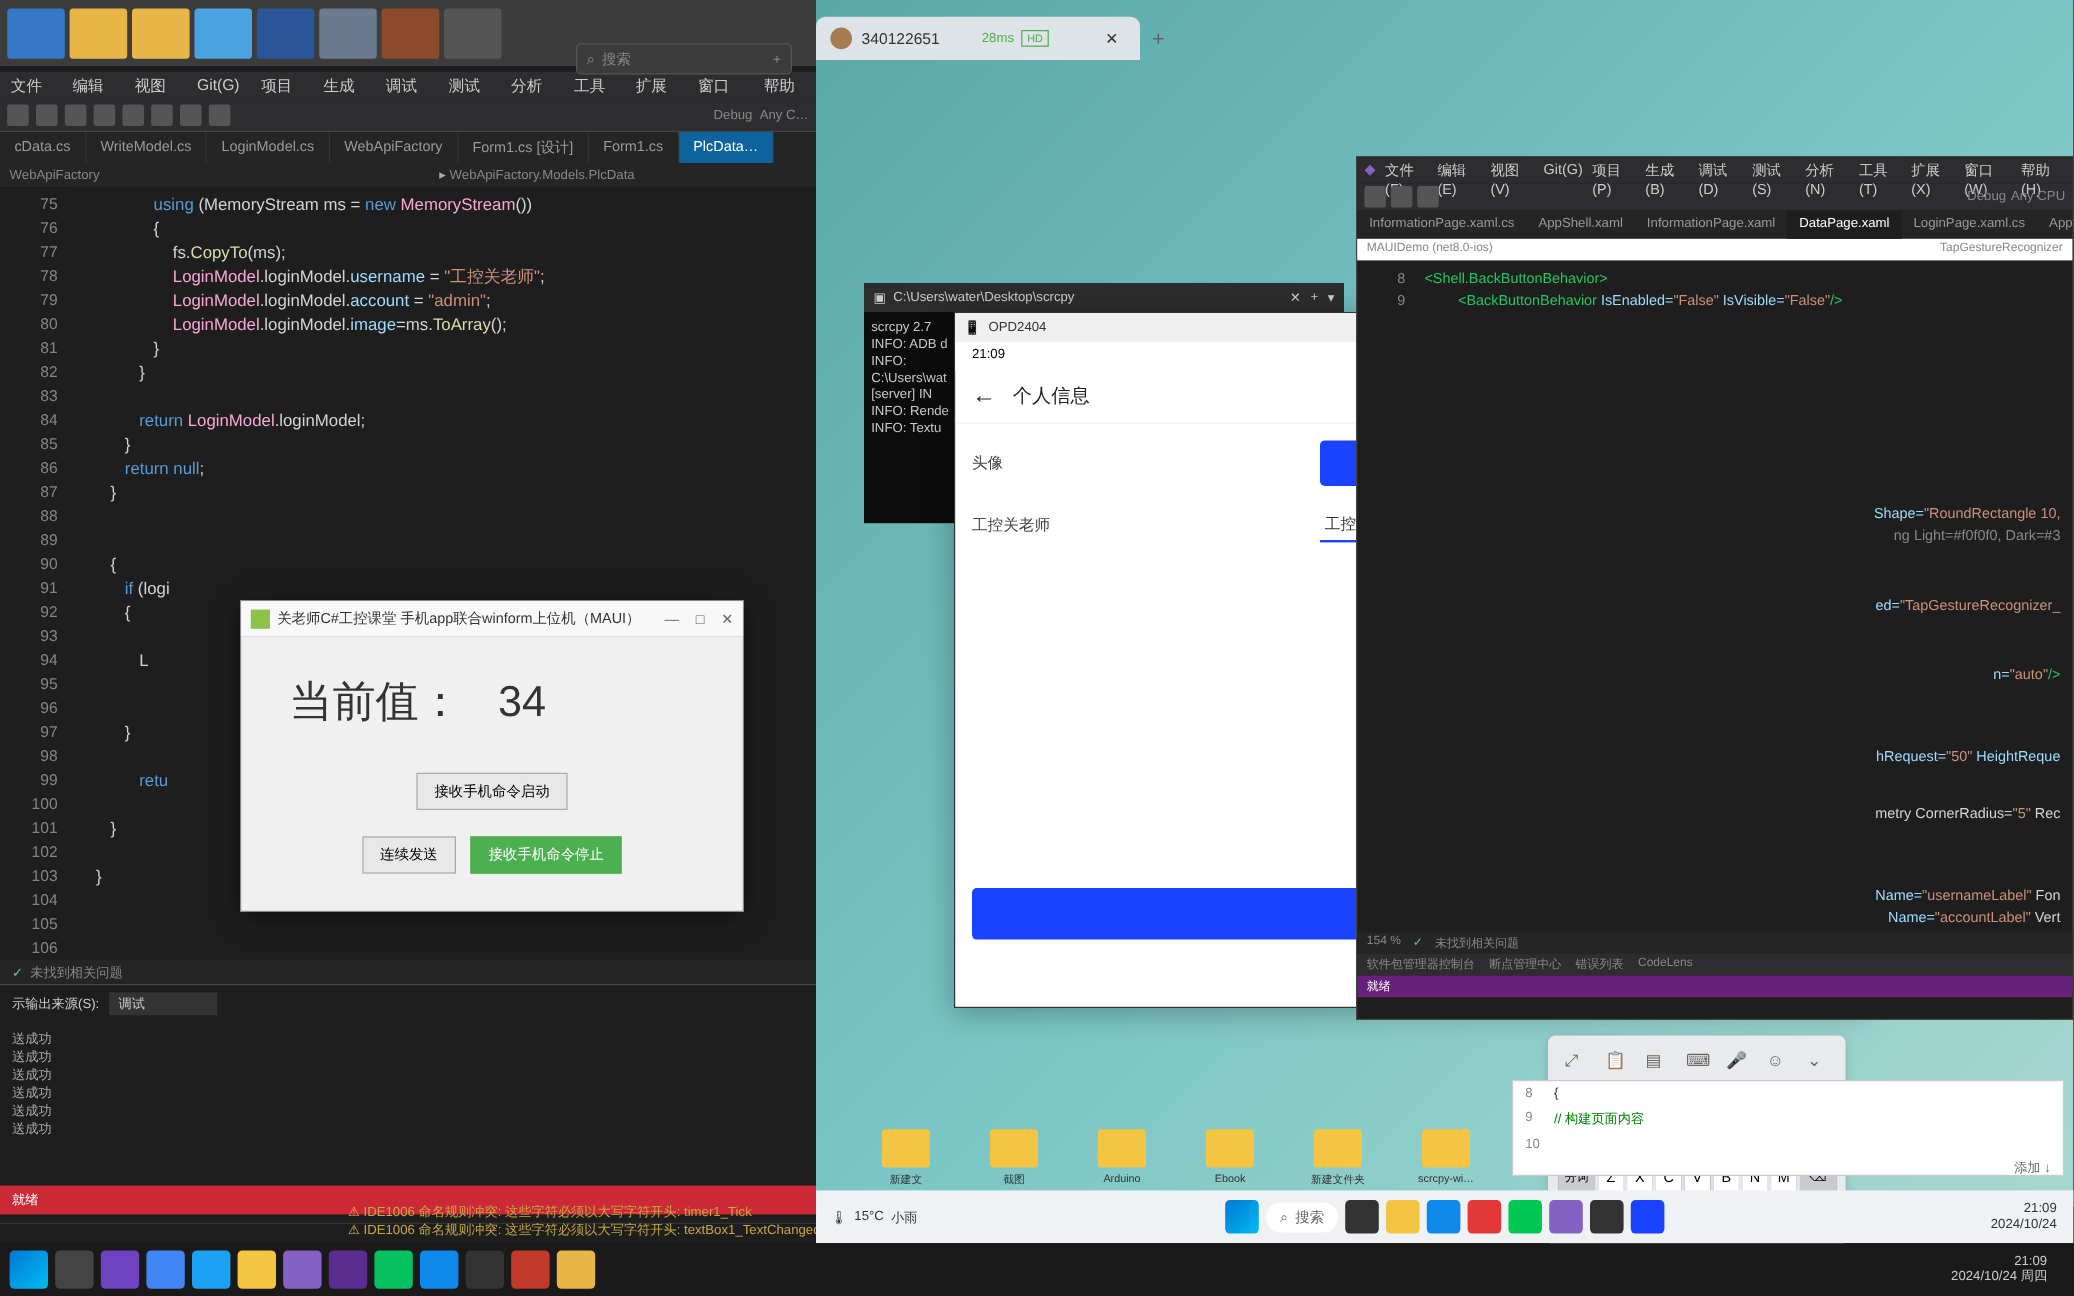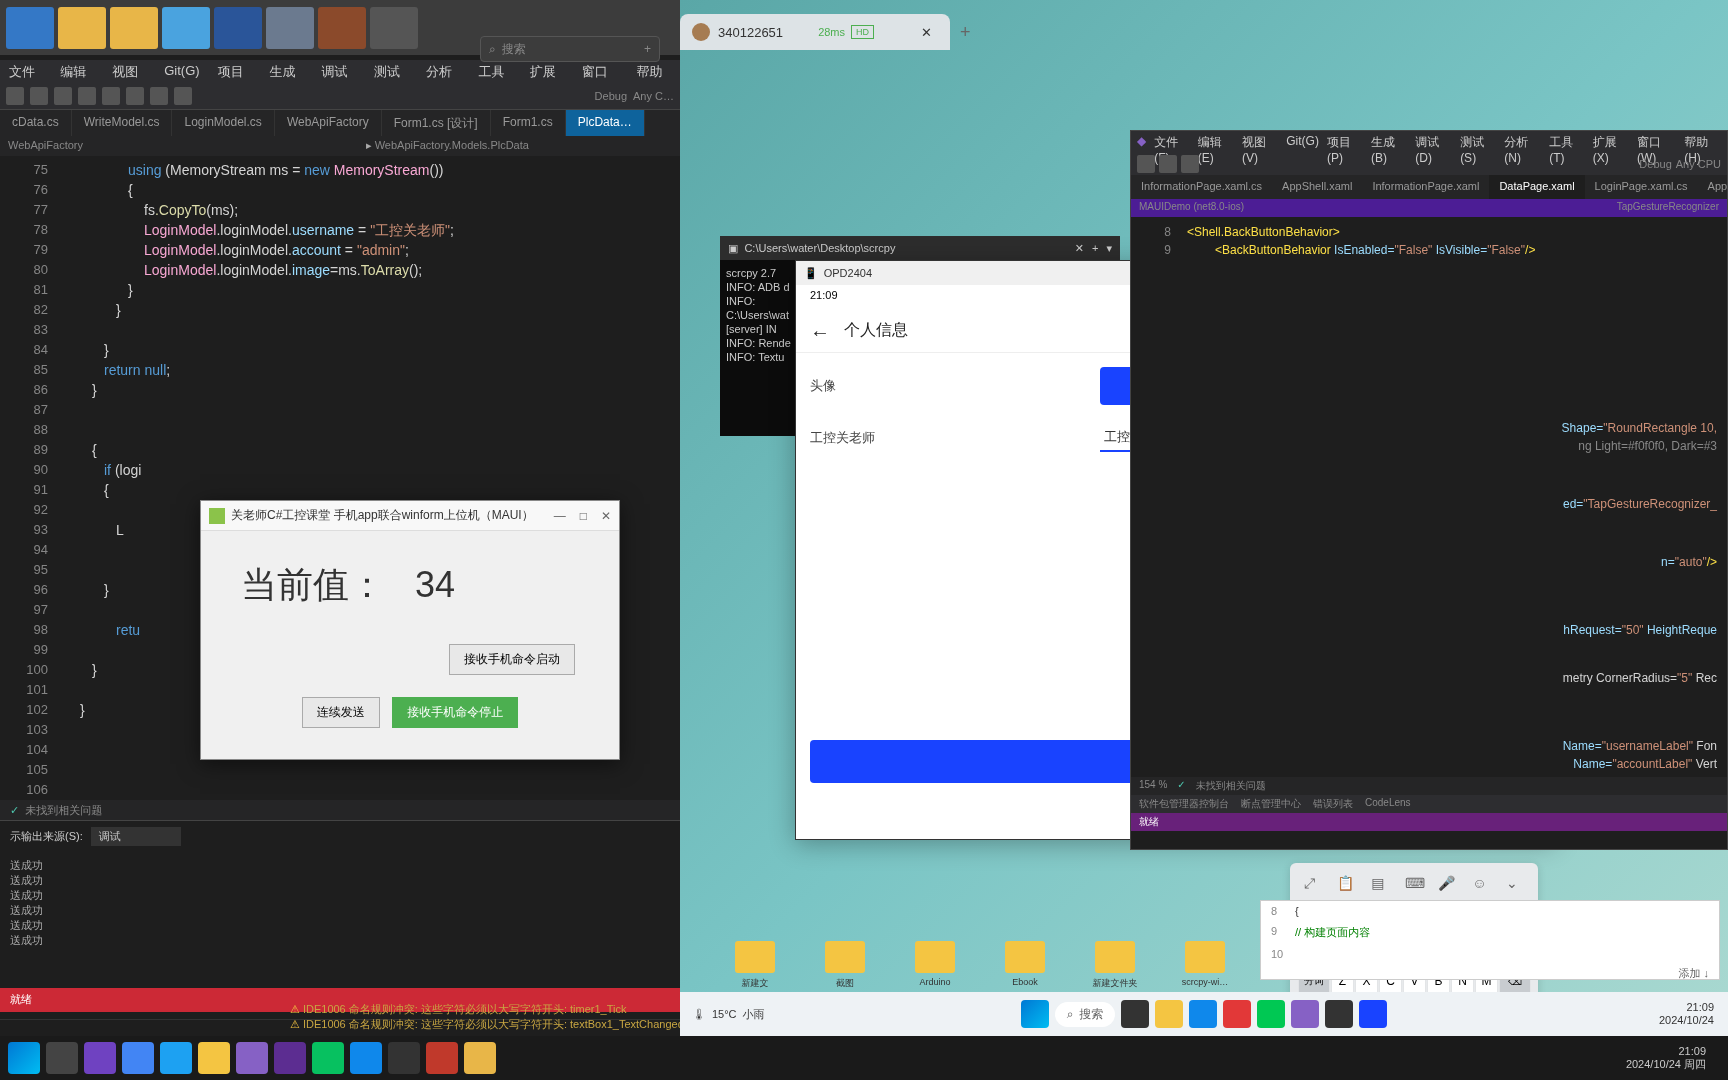--- a/index.html
+++ b/index.html
@@ -55,21 +55,21 @@
 .kb-key{width:21px;height:28px;background:#fff;border-radius:3px;display:flex;align-items:center;justify-content:center;font-size:12px;box-shadow:0 1px 1px rgba(0,0,0,0.2)}
 .kb-key.wide{width:30px;background:#c8ccd0;font-size:10px}
 .kb-key.space{width:52px}
 .vs2{position:absolute;top:130px;left:1130px;width:598px;height:720px;background:#1e1e1e;border:1px solid #444}
 .vs2-menu{height:22px;background:#2d2d30;display:flex;font-size:12px;color:#ccc;padding:3px 6px;gap:8px}
 .vs2-toolbar{height:22px;background:#2d2d30;display:flex;align-items:center;padding:0 6px;gap:4px}
 .vs2-tabs{height:24px;background:#252526;display:flex;font-size:11px;color:#999}
 .vs2-tabs span{padding:5px 10px}
 .vs2-tabs span.active{background:#1e1e1e;color:#fff}
 .vs2-code{padding:6px 10px;font-family:Consolas,monospace;font-size:12px;line-height:18px;color:#d4d4d4;height:560px;overflow:hidden}
-.attr{color:#9cdcfe}.val{color:#ce9178}.tag{color:#fde047}
+.attr{color:#9cdcfe}.val{color:#ce9178}.tag{color:#22c55e}
 .win-taskbar{position:absolute;bottom:44px;left:680px;width:1048px;height:44px;background:#eef2f5;display:flex;align-items:center;justify-content:center;gap:6px}
 .wt-icon{width:28px;height:28px;border-radius:4px}
 .bottom-bar{position:absolute;bottom:0;left:0;width:1728px;height:44px;background:#1a1a1a;display:flex;align-items:center;padding:0 8px;gap:6px}
 .bb-icon{width:32px;height:32px;border-radius:4px}
 .bb-time{margin-left:auto;color:#ccc;font-size:11px;text-align:right;padding-right:14px;line-height:13px}
 .desktop-folders{position:absolute;bottom:90px;left:730px;display:flex;gap:40px}
 .df-icon{width:50px;text-align:center;font-size:9px;color:#333}
 .df-icon .folder{width:40px;height:32px;background:#f4c542;border-radius:3px;margin:0 auto 4px}
 </style>
 </head>
@@ -175,20 +175,21 @@
   <div class="vs-code">
     <div style="padding-left:60px"><span class="kw">using</span><span> (MemoryStream ms = </span><span class="kw">new</span><span class="typ"> MemoryStream</span><span>())</span></div>
     <div style="padding-left:60px">{</div>
     <div style="padding-left:76px"><span>fs</span><span class="met">.CopyTo</span><span>(ms);</span></div>
     <div style="padding-left:76px"><span class="typ">LoginModel</span><span>.loginModel.</span><span class="fld">username</span><span> = </span><span class="str">"工控关老师"</span><span>;</span></div>
     <div style="padding-left:76px"><span class="typ">LoginModel</span><span>.loginModel.</span><span class="fld">account</span><span> = </span><span class="str">"admin"</span><span>;</span></div>
     <div style="padding-left:76px"><span class="typ">LoginModel</span><span>.loginModel.</span><span class="fld">image</span><span>=ms.</span><span class="met">ToArray</span><span>();</span></div>
     <div style="padding-left:60px">}</div>
     <div style="padding-left:48px">}</div>
     <div>&nbsp;</div>
+    <div style="padding-left:48px"><span class="kw">return</span><span class="typ"> LoginModel</span><span>.loginModel;</span></div>
     <div style="padding-left:36px">}</div>
     <div style="padding-left:36px"><span class="kw">return</span><span class="kw"> null</span><span>;</span></div>
     <div style="padding-left:24px">}</div>
     <div>&nbsp;</div>
       <div>&nbsp;</div>
     <div style="padding-left:24px">{</div>
     <div style="padding-left:36px"><span class="kw">if</span><span> (logi</span></div>
     <div style="padding-left:36px">{</div>
     <div>&nbsp;</div>
     <div style="padding-left:48px">L</div>
@@ -246,21 +247,21 @@
       <span>—</span>
       <span>□</span>
       <span>✕</span>
     </div>
   </div>
   <div class="wf-body">
     <div class="wf-value">
       <span>当前值：</span>
       <span style="margin-left:20px">34</span>
     </div>
-    <div style="text-align:right;margin-bottom:14px">
+    <div style="text-align:center;margin-bottom:14px">
       <span class="wf-btn">接收手机命令启动</span>
     </div>
     <div style="text-align:center">
       <span class="wf-btn">连续发送</span>
       <span class="wf-btn green">接收手机命令停止</span>
     </div>
   </div>
 </div>
 
 <div class="remote-desktop">
@@ -404,21 +405,21 @@
     <span style="color:#888;font-size:11px">Any CPU</span>
   </div>
   <div class="vs2-tabs">
     <span>InformationPage.xaml.cs</span>
     <span>AppShell.xaml</span>
     <span>InformationPage.xaml</span>
     <span class="active">DataPage.xaml</span>
     <span>LoginPage.xaml.cs</span>
     <span>AppShell…</span>
   </div>
-  <div style="height:18px;background:#4c1d95;font-size:10px;color:#888;padding:2px 8px;display:flex">
+  <div style="height:18px;background:#ffffff;font-size:10px;color:#888;padding:2px 8px;display:flex">
     <span>MAUIDemo (net8.0-ios)</span>
     <span style="margin-left:auto">TapGestureRecognizer</span>
   </div>
   <div class="vs2-code">
     <div style="display:flex">
         <span style="width:30px;color:#858585;text-align:right;margin-right:16px">8</span>
         <span class="tag">&lt;Shell.BackButtonBehavior&gt;</span>
       </div>
     <div style="display:flex">
         <span style="width:30px;color:#858585;text-align:right;margin-right:16px">9</span>

